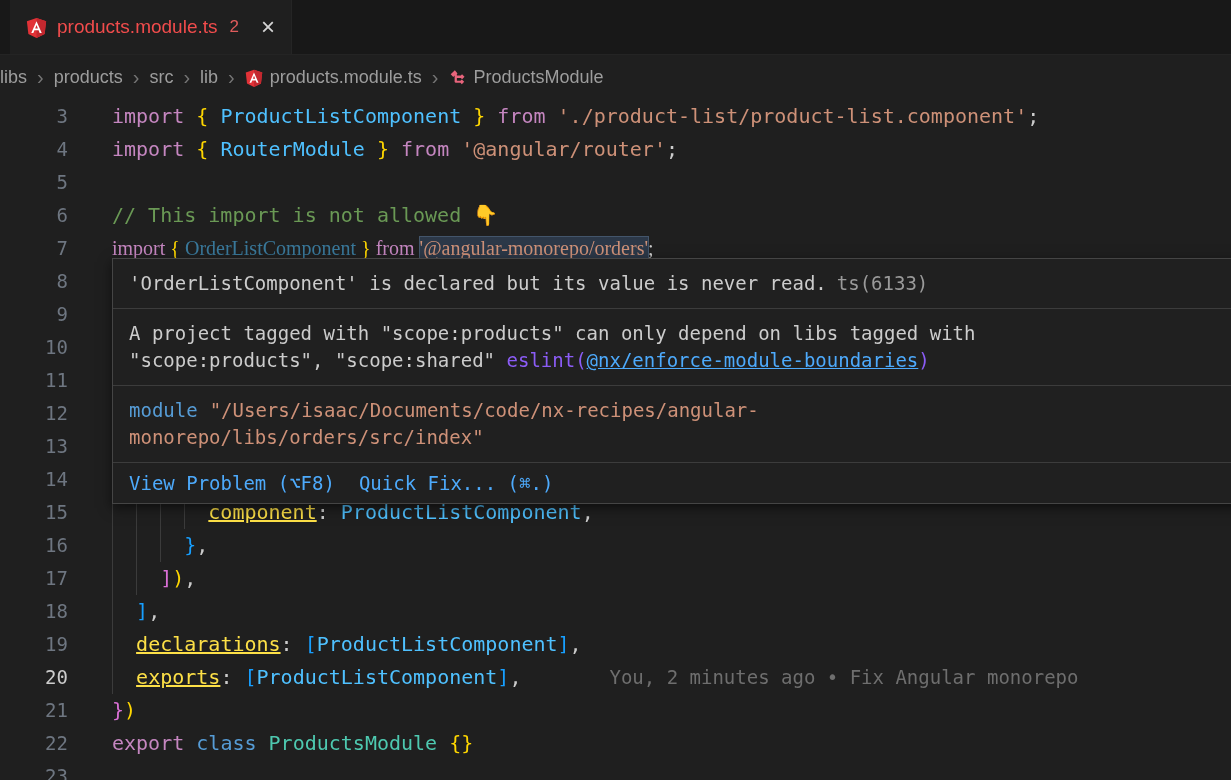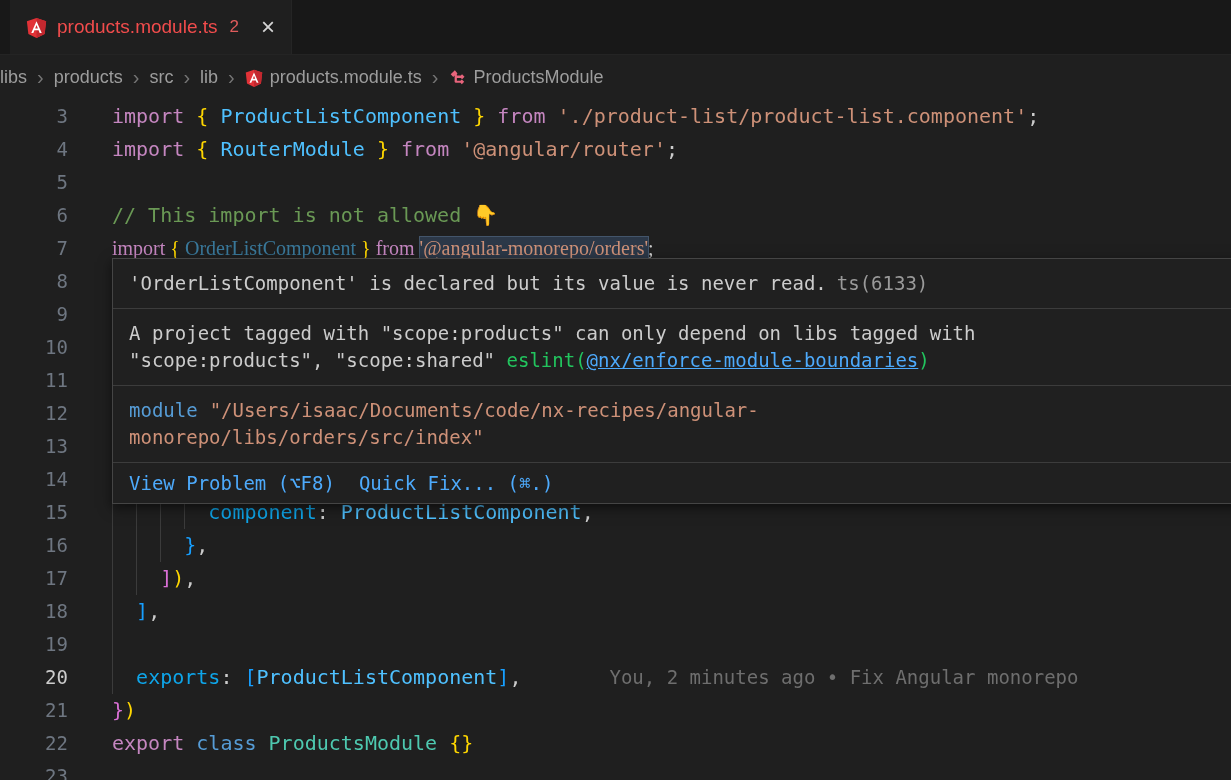--- a/index.html
+++ b/index.html
@@ -30,21 +30,21 @@
         font-size:19px; cursor:pointer; }
   .ln.active { color:#cccccc; }
   .code { flex:1; padding-left:22px; position:relative; overflow:hidden; }
   .code-line { height:33px; line-height:33px; font-size:20px; white-space:pre;
                position:relative; color:#cccccc; }
   .tok { }
   .kw  { color:#c586c0; }
   .kw2 { color:#569cd6; }
   .type{ color:#4fc1ff; }
   .cls { color:#4ec9b0; }
-  .id  { color:#0ea5e9; }
+  .id  { color:#fde047;text-decoration:underline; }
   .str { color:#ce9178; }
   .cm  { color:#6a9955; }
   .pl  { color:#cccccc; }
   .b1  { color:#ffd700; }
   .b2  { color:#da70d6; }
   .b3  { color:#179fff; }
   .fade{ color:#4fc1ff; opacity:.55; }
   .em  { color:#e2b93d; }
   .strhl { color:#ce9178; background:rgba(70,110,160,.32);
            box-shadow:0 0 0 1px rgba(110,150,200,.45); }
@@ -53,21 +53,21 @@
               text-decoration-skip-ink:none;font-family:Liberation Serif, serif; }
   .guide { position:absolute; top:0; bottom:0; width:1px; background:#3b3b3b; }
   .blame { color:#6e6e6e; margin-left:88px; font-size:19px; }
 
   
   .hover { position:absolute; left:112px; top:158px; width:1160px; background:#202020;
            border:1px solid #454545; box-shadow:0 4px 12px rgba(0,0,0,.55);
            z-index:5; font-size:19px; color:#cccccc; }
   .hover-section { padding:11px 16px; border-bottom:1px solid #3c3c3c; line-height:27px; }
   .hover-actions { display:flex; gap:24px; padding:9px 16px; align-items:center; }
-  .dim { color:#22c55e; }
+  .dim { color:#8b5cf6; }
   .dim-lead { color:#9a9a9a; margin-left:10px; }
   .link { color:#4daafc; text-decoration:underline; cursor:pointer; }
   .action { color:#4daafc; cursor:pointer; }
   .mod-kw { color:#569cd6; padding-right:12px; }
   .icon { display:inline-flex; align-items:center; }
 </style>
 </head>
 <body>
 
 <div>
@@ -159,21 +159,21 @@
         <div class="code-line"><span></span></div>
         <div class="code-line"><span></span></div>
         <div class="code-line"><span></span></div>
         <div class="code-line"><span></span></div>
         <div class="code-line"><span></span></div>
         <div class="code-line"><span></span></div>
         <div class="code-line"><span class="guide" style="left: 0px;"></span><span class="guide" style="left: 24px;"></span><span class="guide" style="left: 48px;"></span><span class="guide" style="left: 72px;"></span><span><span class="tok pl">        </span><span class="tok id">component</span><span class="tok pl">: </span><span class="tok type">ProductListComponent</span><span class="tok pl">,</span></span></div>
         <div class="code-line"><span class="guide" style="left: 0px;"></span><span class="guide" style="left: 24px;"></span><span class="guide" style="left: 48px;"></span><span><span class="tok pl">      </span><span class="tok b3">}</span><span class="tok pl">,</span></span></div>
         <div class="code-line"><span class="guide" style="left: 0px;"></span><span class="guide" style="left: 24px;"></span><span><span class="tok pl">    </span><span class="tok b2">]</span><span class="tok b1">)</span><span class="tok pl">,</span></span></div>
         <div class="code-line"><span class="guide" style="left: 0px;"></span><span><span class="tok pl">  </span><span class="tok b3">]</span><span class="tok pl">,</span></span></div>
-        <div class="code-line"><span class="guide" style="left: 0px;"></span></div>
+        <div class="code-line"><span class="guide" style="left: 0px;"></span><span><span class="tok pl">  </span><span class="tok id">declarations</span><span class="tok pl">: </span><span class="tok b3">[</span><span class="tok type">ProductListComponent</span><span class="tok b3">]</span><span class="tok pl">,</span></span></div>
         <div class="code-line"><span class="guide" style="left: 0px;"></span><span><span class="tok pl">  </span><span class="tok id">exports</span><span class="tok pl">: </span><span class="tok b3">[</span><span class="tok type">ProductListComponent</span><span class="tok b3">]</span><span class="tok pl">,</span></span><span class="blame">You, 2 minutes ago • Fix Angular monorepo</span></div>
         <div class="code-line"><span><span class="tok b2">}</span><span class="tok b1">)</span></span></div>
         <div class="code-line"><span><span class="tok kw">export</span><span class="tok pl"> </span><span class="tok kw2">class</span><span class="tok pl"> </span><span class="tok cls">ProductsModule</span><span class="tok pl"> </span><span class="tok b1">{}</span></span></div>
         <div class="code-line"><span></span></div>
       </div>
 
     <div class="hover">
       <div class="hover-section">
         <span>'OrderListComponent' is declared but its value is never read.</span><span class="dim-lead">ts(6133)</span>
       </div>

